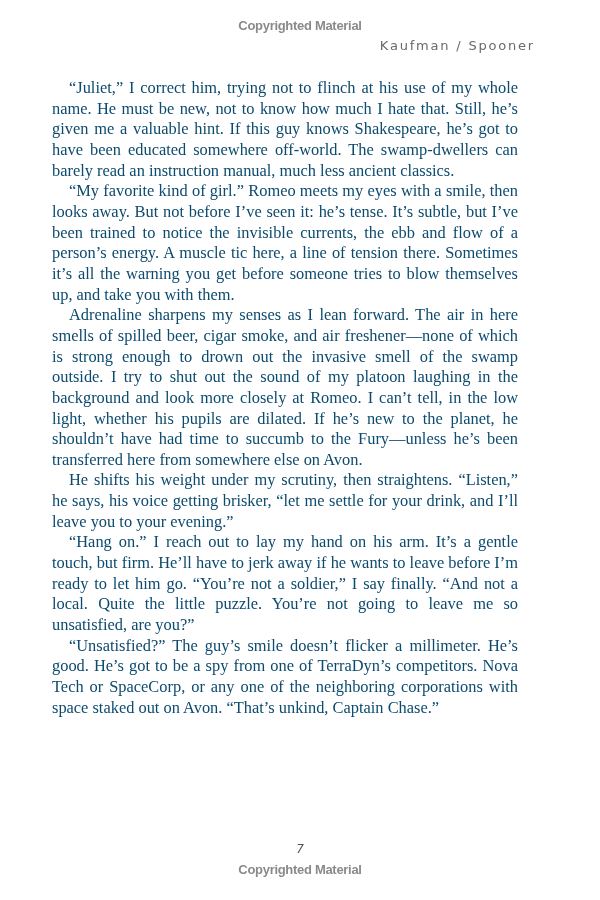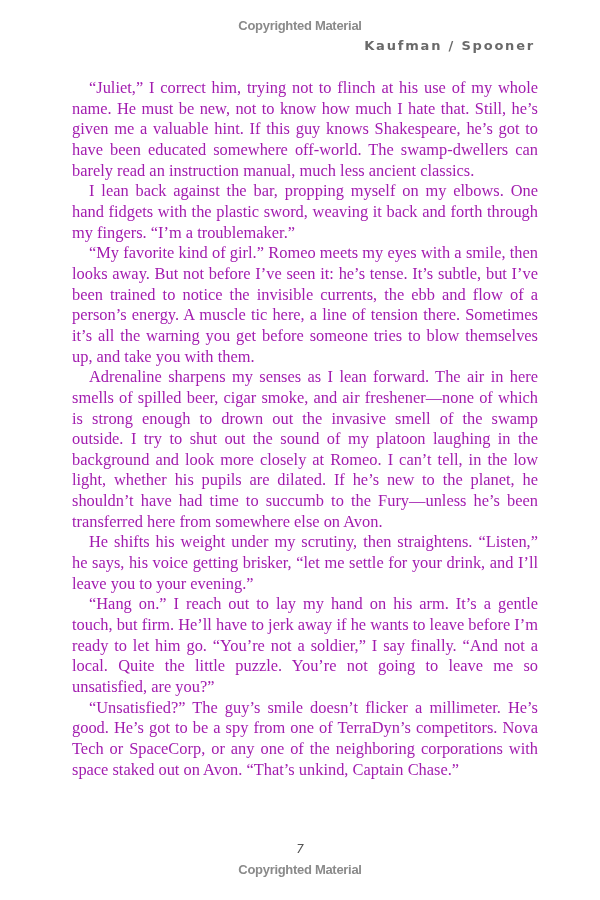--- a/index.html
+++ b/index.html
@@ -27,31 +27,31 @@
   .watermark.top { top: 18px; }
   .watermark.bottom { top: 862px; }
   .running-head {
     position: absolute;
     top: 38px;
     right: 65px;
     font-family: "DejaVu Sans", sans-serif;
     font-size: 13px;
     color: #6a6a6a;
     letter-spacing: 1.8px;
-    font-weight: bold;
+    font-weight: normal;
   }
   .text-block {
     position: absolute;
-    left: 72px;
+    left: 52px;
     top: 78px;
     width: 466px;
     font-family: "Liberation Serif", serif;
     font-size: 16.4px;
     line-height: 20.65px;
-    color: #a21caf;
+    color: #0c4a6e;
     text-align: justify;
   }
   .text-block p {
     margin: 0;
     text-indent: 17px;
     hyphens: manual;
   }
   .folio {
     position: absolute;
     top: 842px;
@@ -66,21 +66,20 @@
 </style>
 </head>
 <body>
 
 <div class="watermark top">Copyrighted Material</div>
 
 <div class="running-head">Kaufman / Spooner</div>
 
 <div class="text-block">
   <p>“Juliet,” I correct him, trying not to flinch at his use of my whole name. He must be new, not to know how much I hate that. Still, he’s given me a valuable hint. If this guy knows Shakespeare, he’s got to have been educated somewhere off-world. The swamp-dwellers can barely read an instruction manual, much less ancient classics.</p>
-  <p>I lean back against the bar, propping myself on my elbows. One hand fidgets with the plastic sword, weaving it back and forth through my fingers. “I’m a troublemaker.”</p>
   <p>“My favorite kind of girl.” Romeo meets my eyes with a smile, then looks away. But not before I’ve seen it: he’s tense. It’s subtle, but I’ve been trained to notice the invisible currents, the ebb and flow of a person’s energy. A muscle tic here, a line of tension there. Sometimes it’s all the warning you get before someone tries to blow themselves up, and take you with them.</p>
   <p>Adrenaline sharpens my senses as I lean forward. The air in here smells of spilled beer, cigar smoke, and air freshener—none of which is strong enough to drown out the invasive smell of the swamp outside. I try to shut out the sound of my platoon laughing in the background and look more closely at Romeo. I can’t tell, in the low light, whether his pupils are dilated. If he’s new to the planet, he shouldn’t have had time to succumb to the Fury—unless he’s been transferred here from some­where else on Avon.</p>
   <p>He shifts his weight under my scrutiny, then straightens. “Listen,” he says, his voice getting brisker, “let me settle for your drink, and I’ll leave you to your evening.”</p>
   <p>“Hang on.” I reach out to lay my hand on his arm. It’s a gentle touch, but firm. He’ll have to jerk away if he wants to leave before I’m ready to let him go. “You’re not a soldier,” I say finally. “And not a local. Quite the little puzzle. You’re not going to leave me so unsatisfied, are you?”</p>
   <p>“Unsatisfied?” The guy’s smile doesn’t flicker a millimeter. He’s good. He’s got to be a spy from one of TerraDyn’s competitors. Nova Tech or SpaceCorp, or any one of the neighboring corporations with space staked out on Avon. “That’s unkind, Captain Chase.”</p>
 </div>
 
 <div class="folio">7</div>
 
 <div class="watermark bottom">Copyrighted Material</div>

